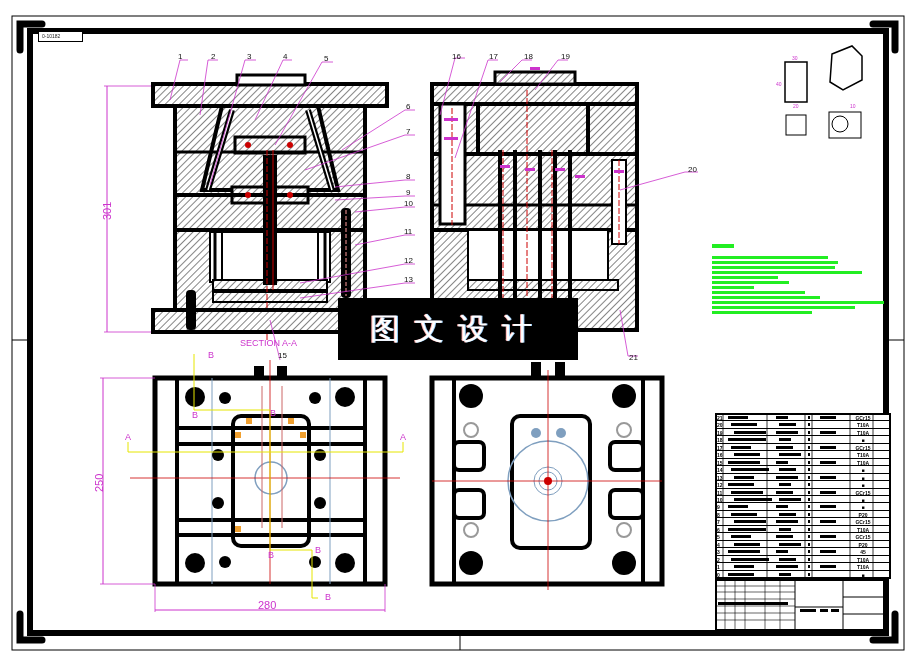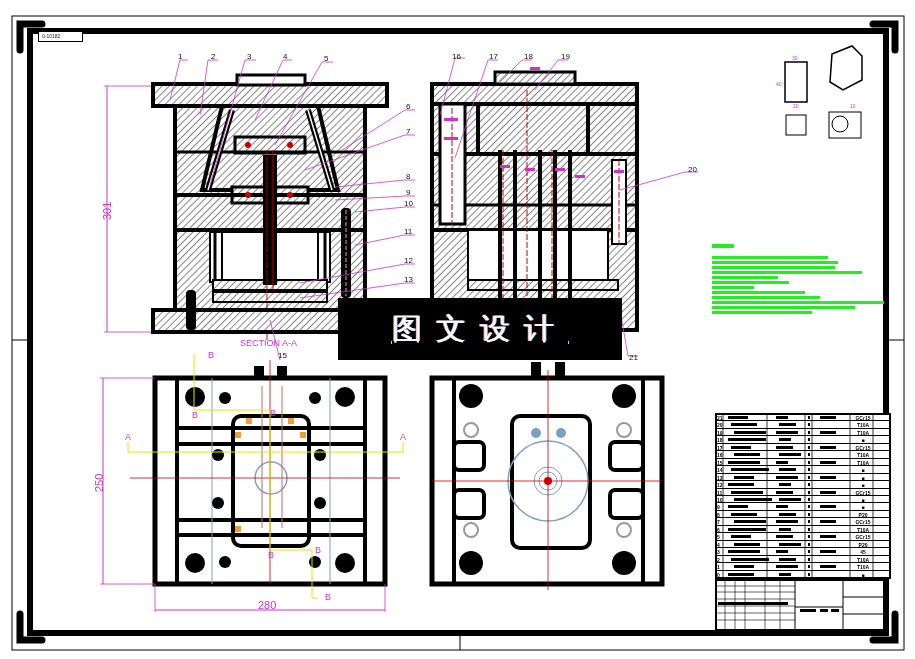--- a/index.html
+++ b/index.html
@@ -3,22 +3,22 @@
 <meta charset="utf-8">
 <style>
   html,body{margin:0;padding:0;background:#ffffff;}
   body{width:915px;height:659px;position:relative;overflow:hidden;font-family:"Liberation Sans",sans-serif;}
   #sheet{position:absolute;left:0;top:0;width:915px;height:659px;}
   svg text{font-family:"Liberation Sans",sans-serif;}
   .lbl{font-size:8px;fill:#111;}
   .dim{font-size:11px;fill:#cc33cc;}
   .sec{font-size:9px;fill:#cc33cc;}
   .cut{font-size:9px;fill:#cc33cc;}
-  #watermark{position:absolute;left:338px;top:298px;width:284px;height:62px;background:#000;
-    display:flex;align-items:center;justify-content:center;text-decoration:underline;}
+  #watermark{position:absolute;left:338px;top:298px;width:240px;height:62px;background:#000;
+    display:flex;align-items:center;justify-content:center;}
   #watermark span{color:#fff;font-family:"DejaVu Serif",serif;font-size:30px;letter-spacing:14px;
     text-shadow:1px 0 #9fd3ff,-1px 0 #ffb0b0;}
   #drawing-no{position:absolute;left:38px;top:31px;width:40px;height:9px;border:1px solid #000;
     font-size:5px;line-height:9px;padding-left:3px;color:#222;background:#fff;}
 </style>
 </head>
 <body>
 
 <div id="sheet">
 <svg width="915" height="659" viewBox="0 0 915 659" xmlns="http://www.w3.org/2000/svg">

